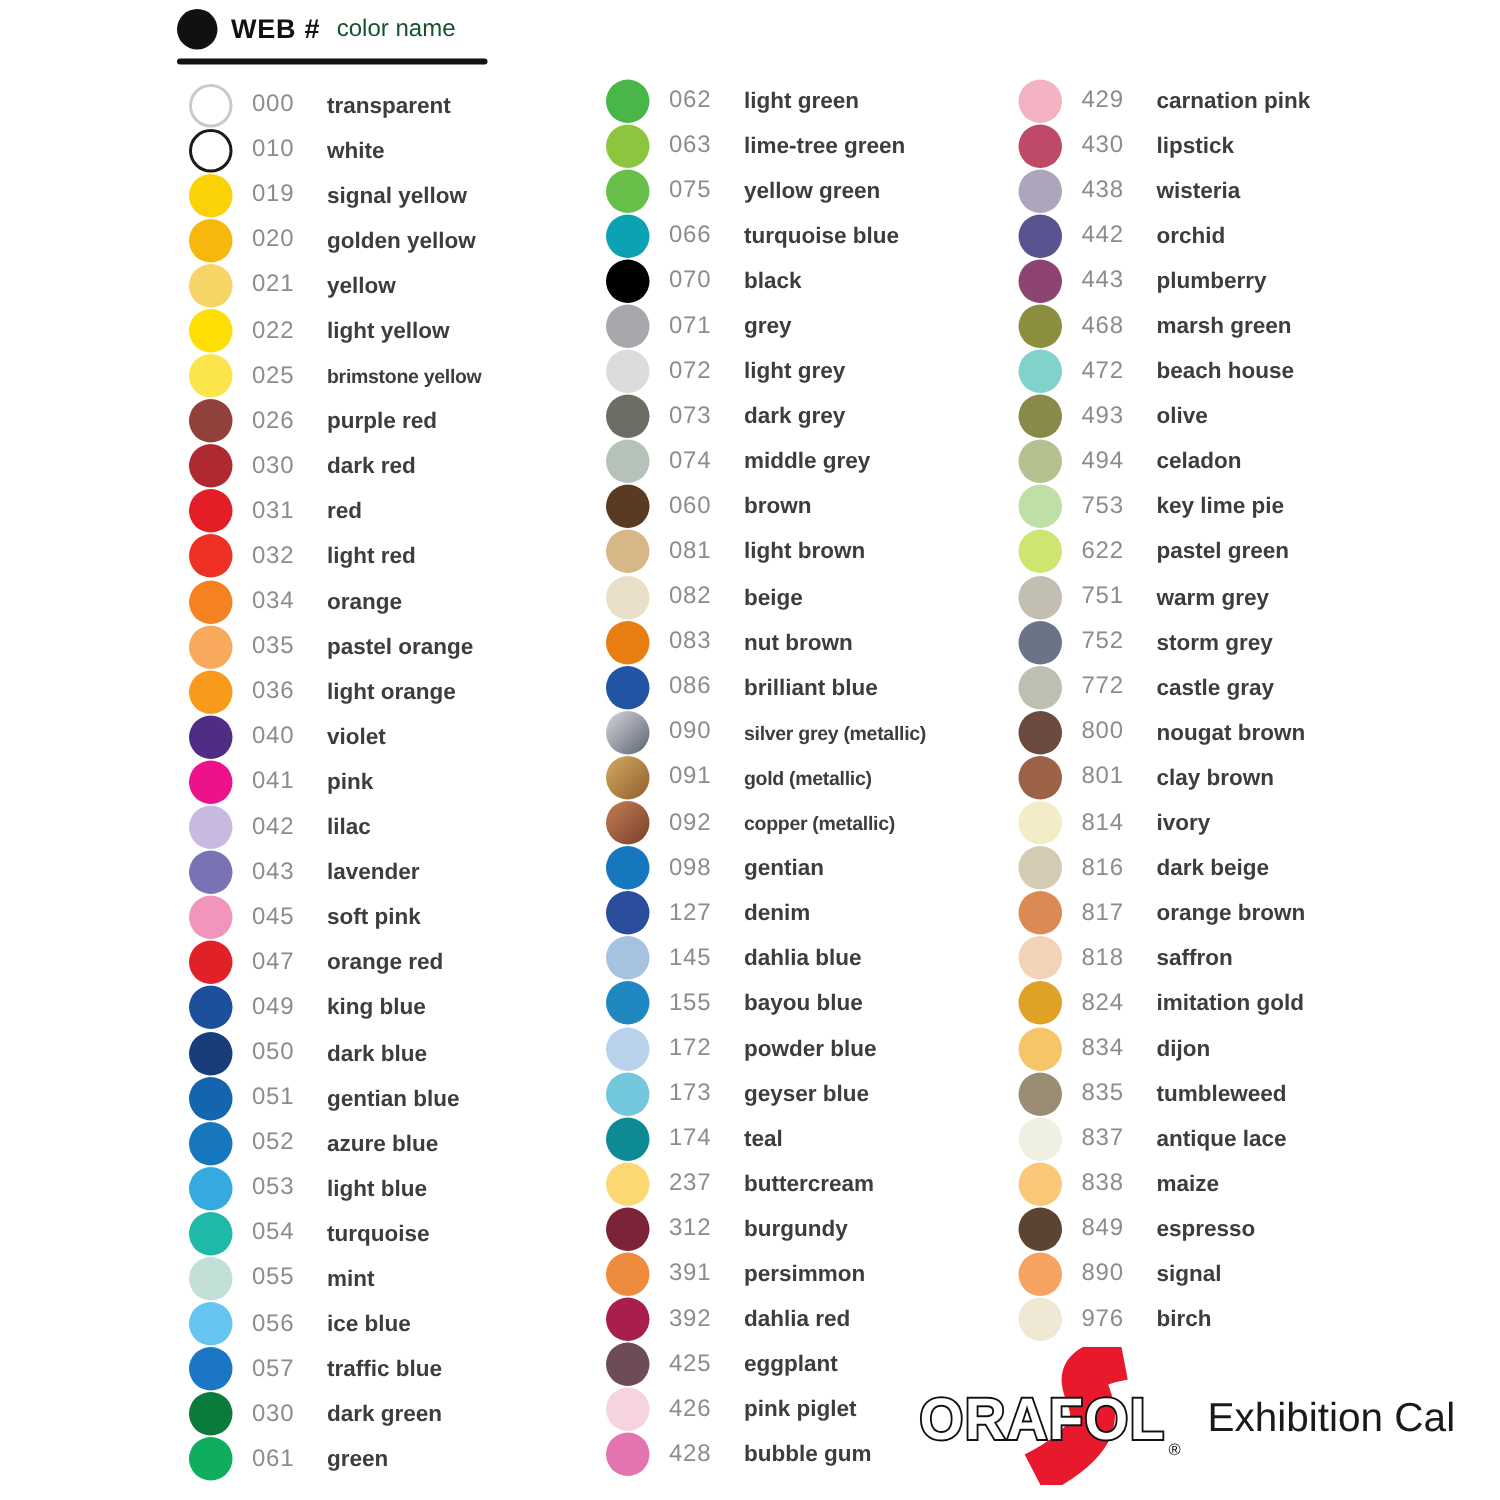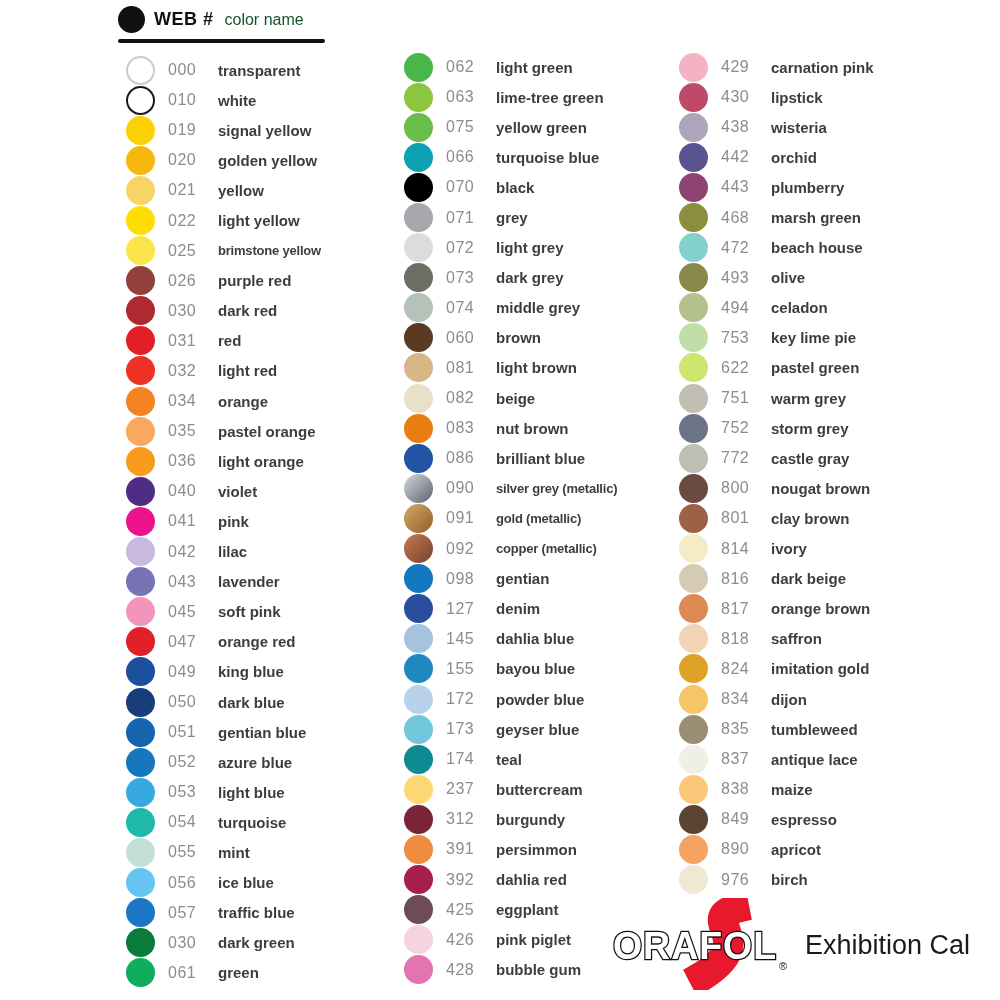--- a/index.html
+++ b/index.html
@@ -481,21 +481,21 @@
         <span class="nm">maize</span>
       </div>
       <div class="row">
         <span class="sw" style="background: rgb(92, 68, 51);"></span>
         <span class="num">849</span>
         <span class="nm">espresso</span>
       </div>
       <div class="row">
         <span class="sw" style="background: rgb(245, 163, 96);"></span>
         <span class="num">890</span>
-        <span class="nm">apricot</span>
+        <span class="nm">signal</span>
       </div>
       <div class="row">
         <span class="sw" style="background: rgb(238, 232, 212);"></span>
         <span class="num">976</span>
         <span class="nm">birch</span>
       </div>
     </div>
 
   <div class="footer">
     <svg width="185" height="92" viewBox="0 0 185 92">

